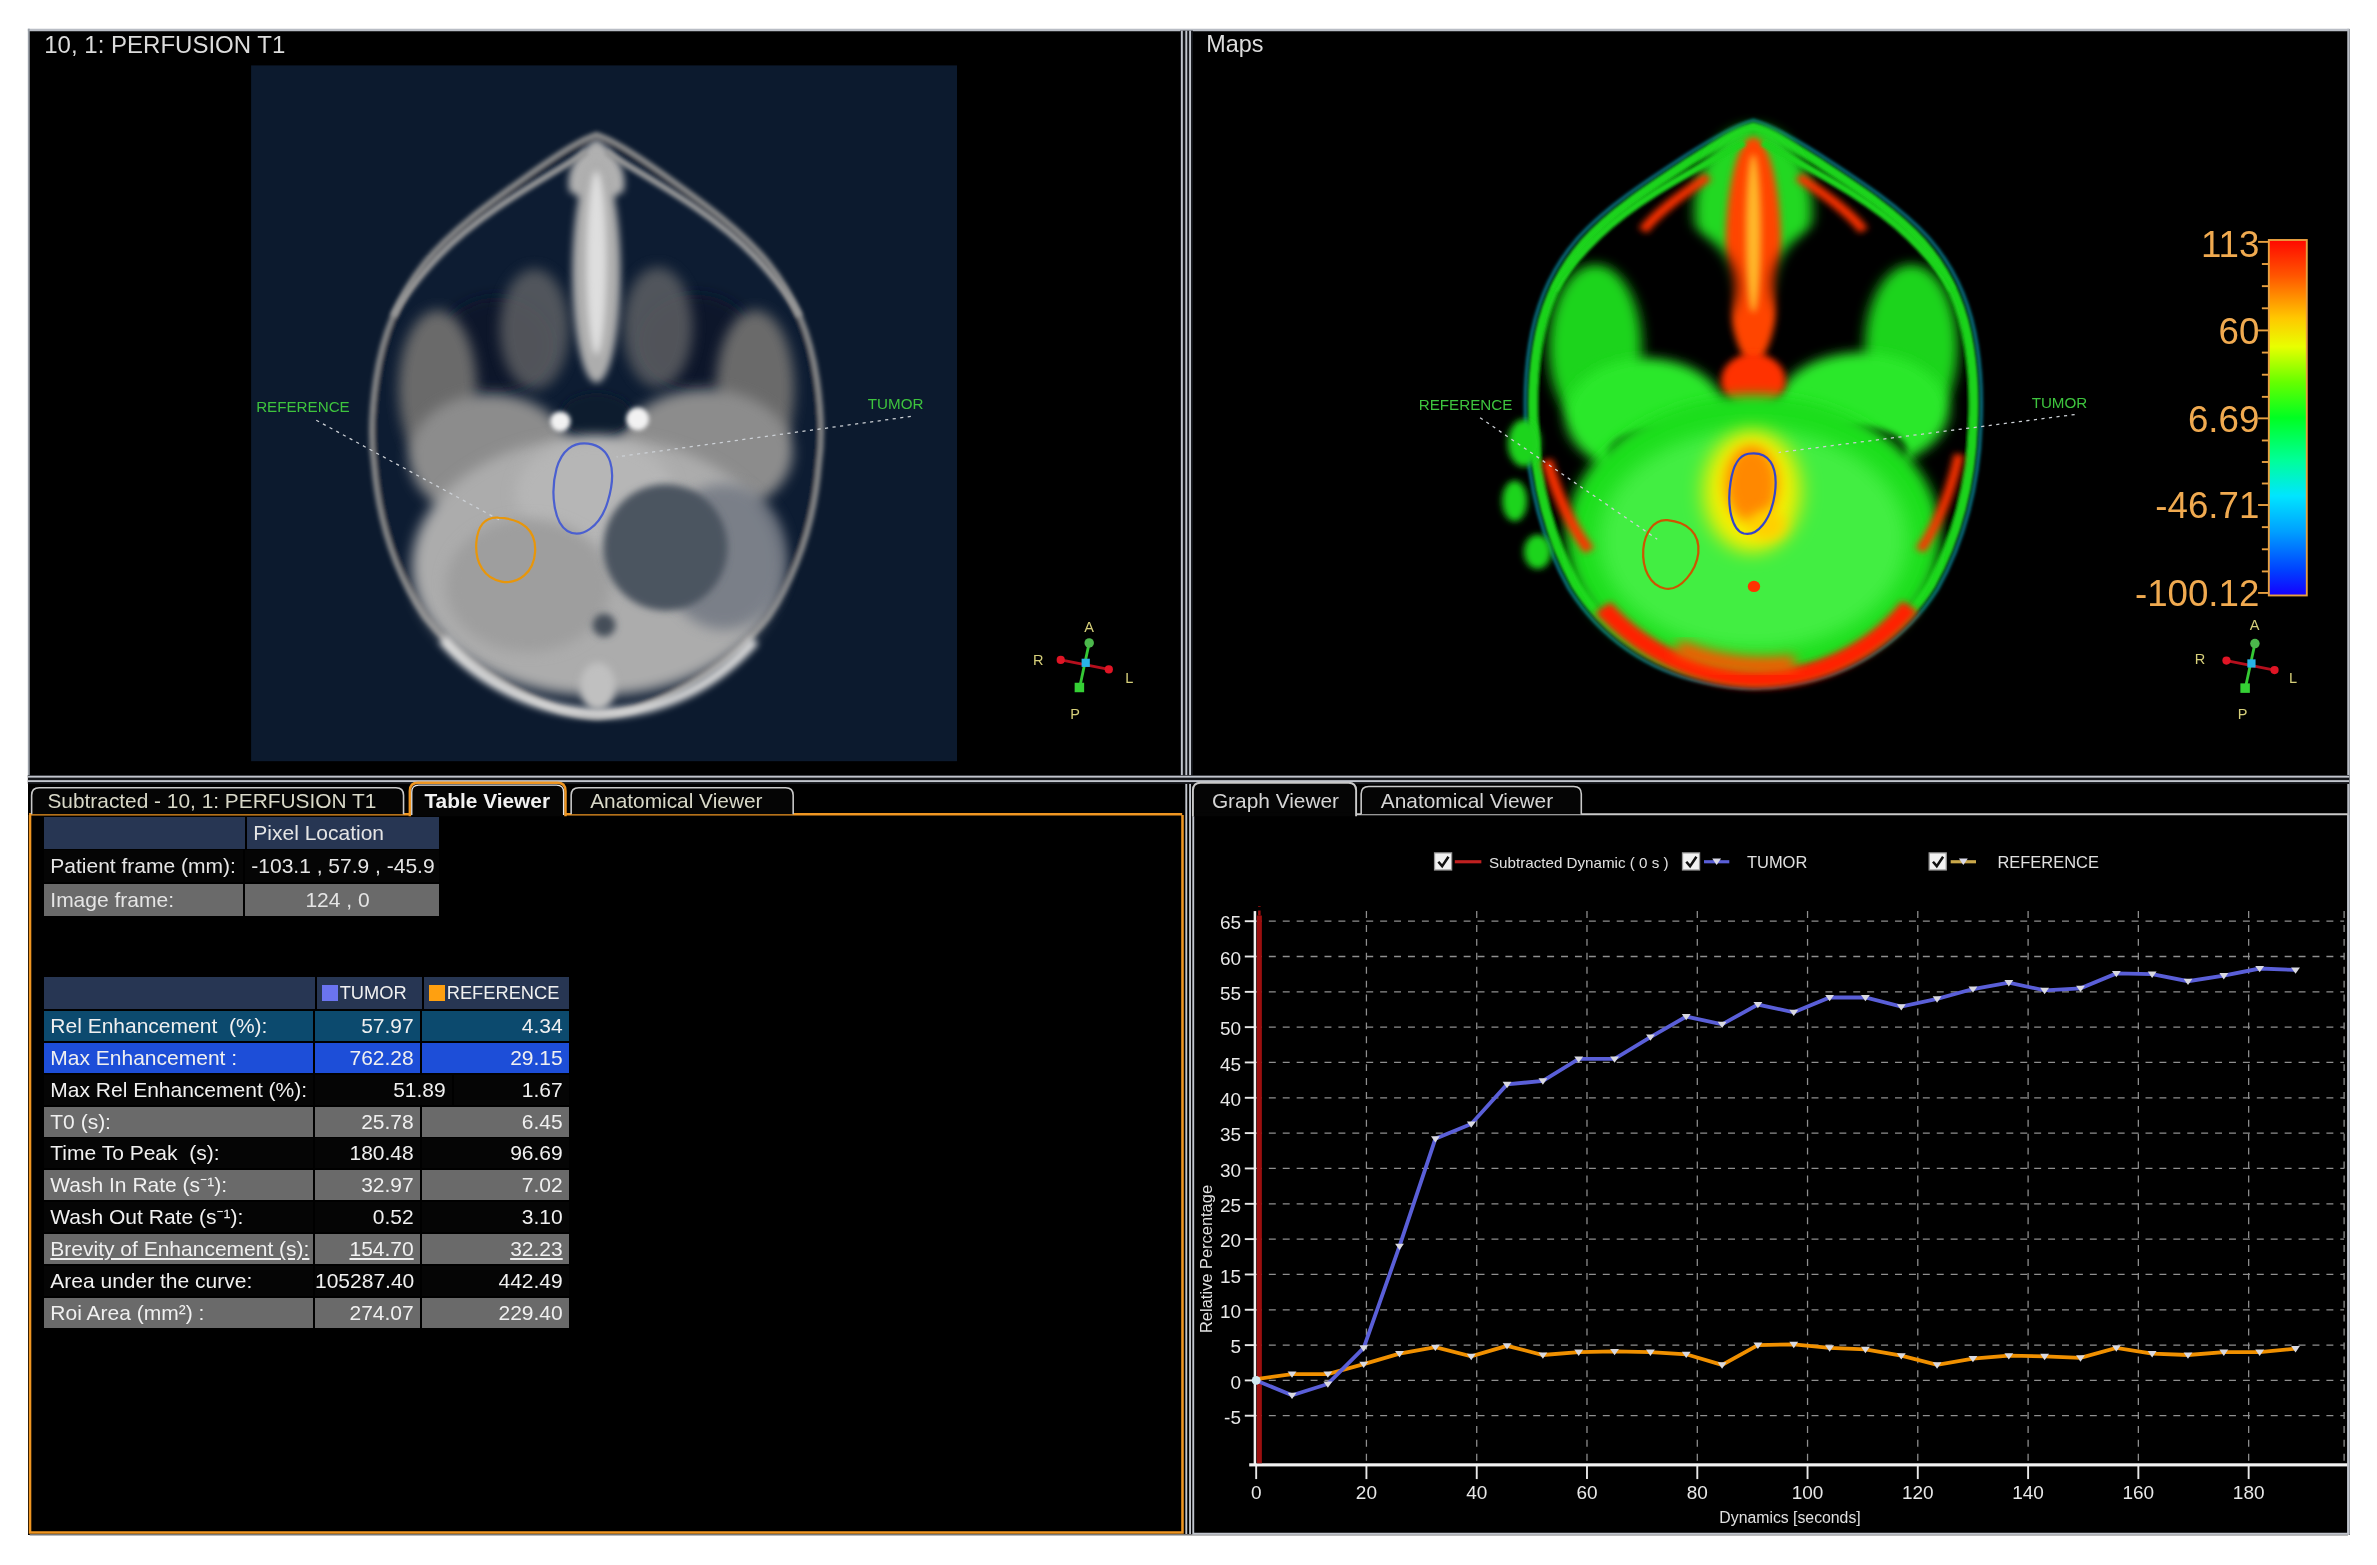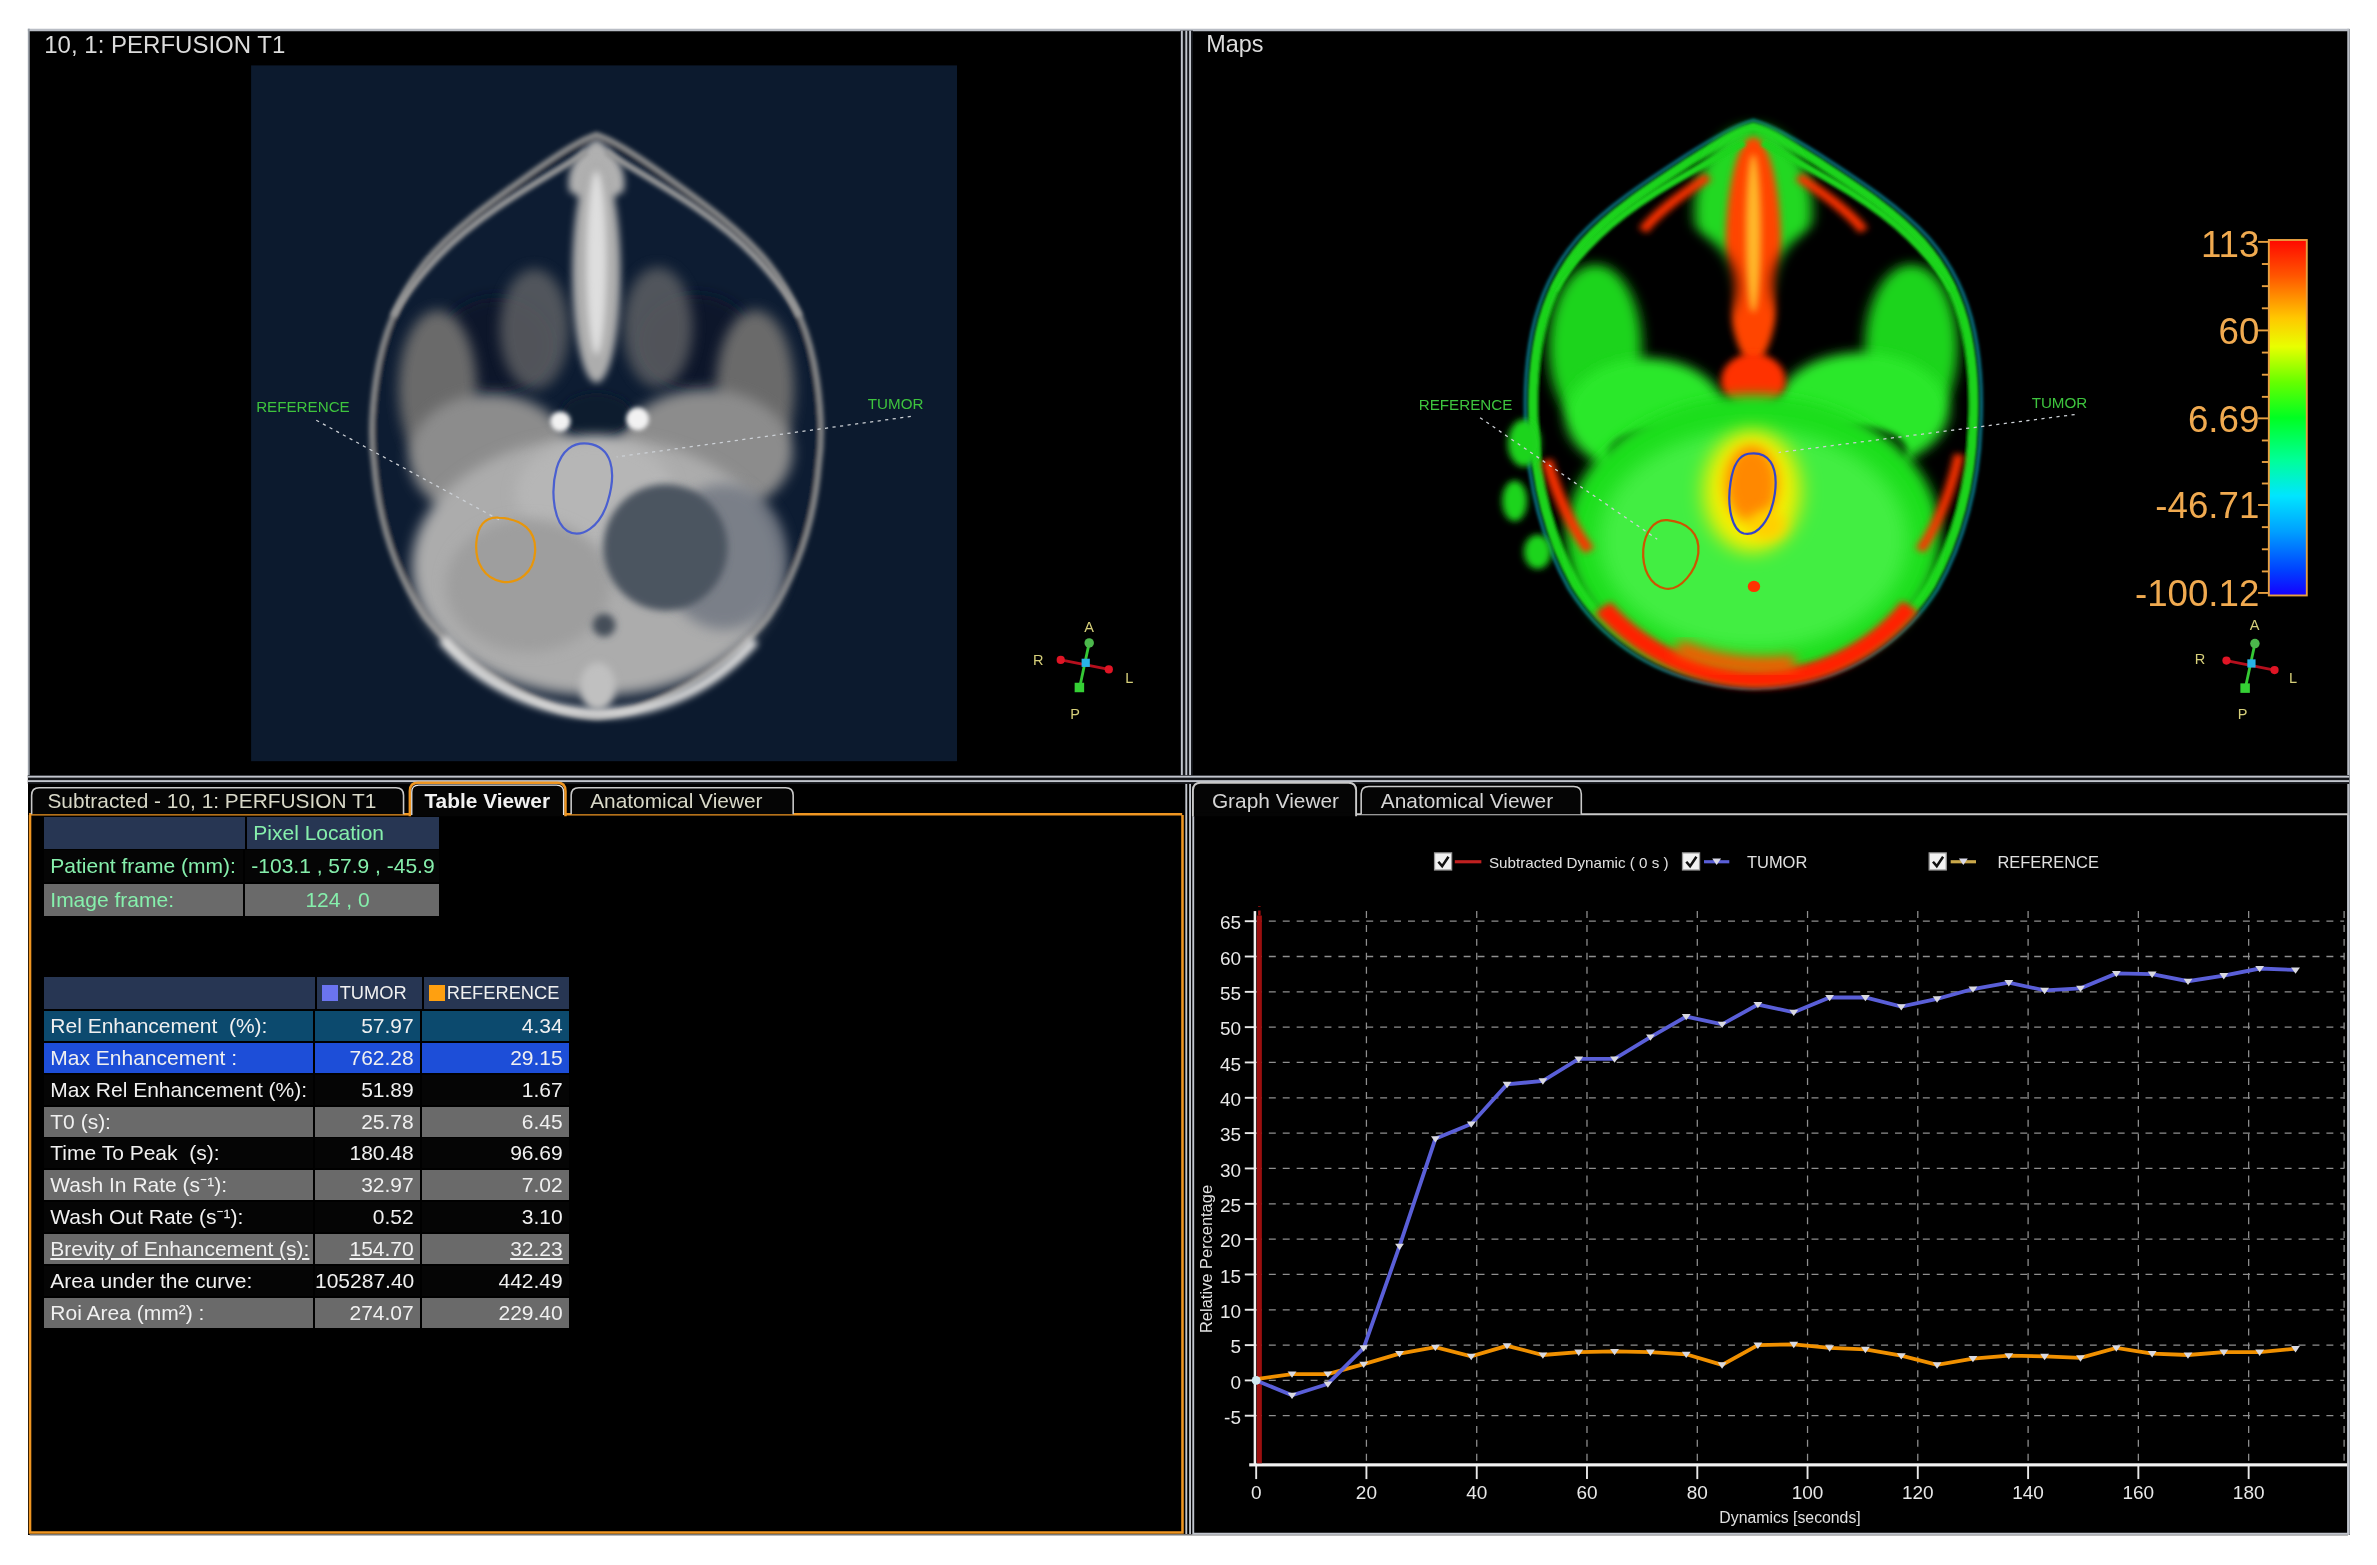--- a/index.html
+++ b/index.html
@@ -241,21 +241,21 @@
   <path d="M50,1287 L50,1257 Q50,1245 62,1245 L626,1245 Q638,1245 638,1257 L638,1287" fill="#050505" stroke="#c9c9c9" stroke-width="2.5"></path>
   <text x="75" y="1277" fill="#d8d8c8" font-size="33">Subtracted - 10, 1: PERFUSION T1</text>
 
   <path d="M648,1290 L648,1250 Q648,1237 661,1237 L881,1237 Q894,1237 894,1250 L894,1290" fill="#050505" stroke="#ef9622" stroke-width="4"></path>
   <path d="M651,1288 L651,1252 Q651,1241 662,1241 L880,1241 Q891,1241 891,1252 L891,1288" fill="none" stroke="#e8e8e8" stroke-width="2"></path>
   <text x="671" y="1277" fill="#f2f2f2" font-size="33" font-weight="bold">Table Viewer</text>
 
   <path d="M903,1287 L903,1257 Q903,1245 915,1245 L1242,1245 Q1254,1245 1254,1257 L1254,1287" fill="#050505" stroke="#c9c9c9" stroke-width="2.5"></path>
   <text x="933" y="1277" fill="#d8d8c8" font-size="33">Anatomical Viewer</text>
 </svg>
-<div class="abs" style="left:44px;top:817px;width:395px;font-size:21px;color:#86efac;">
+<div class="abs" style="left:44px;top:817px;width:395px;font-size:21px;color:#e5e5e5;">
   <div style="height:32px;background:#273653;display:flex;">
     <div style="width:201px;border-right:2.5px solid #000;"></div>
     <div style="flex:1;padding-left:6.3px;line-height:32px;">Pixel Location</div>
   </div>
   <div style="height:32px;background:#050505;display:flex;margin-top:1.3px;">
     <div style="width:201px;border-right:2.5px solid #000;padding-left:6.3px;line-height:32px;box-sizing:border-box;">Patient frame (mm):</div>
     <div style="flex:1;padding-left:6.3px;line-height:32px;">-103.1 , 57.9 , -45.9</div>
   </div>
   <div style="height:32px;background:#6a6a6a;display:flex;margin-top:1.3px;">
     <div style="width:201px;border-right:2.5px solid #000;padding-left:6.3px;line-height:32px;box-sizing:border-box;">Image frame:</div>
@@ -271,21 +271,21 @@
   <div class="r" style="background:#0c4a6e;">
       <i>Rel Enhancement  (%):</i>
       <b>57.97</b>
       <u>4.34</u>
     </div>
   <div class="r" style="background:#1d4ed8;">
       <i>Max Enhancement :</i>
       <b>762.28</b>
       <u>29.15</u>
     </div>
-  <div class="r" style="background:#050505;">
+  <div class="r" style="background:#050505;gap:32px;">
       <i>Max Rel Enhancement (%):</i>
       <b>51.89</b>
       <u>1.67</u>
     </div>
   <div class="r" style="background:#6a6a6a;">
       <i>T0 (s):</i>
       <b>25.78</b>
       <u>6.45</u>
     </div>
   <div class="r" style="background:#050505;">

